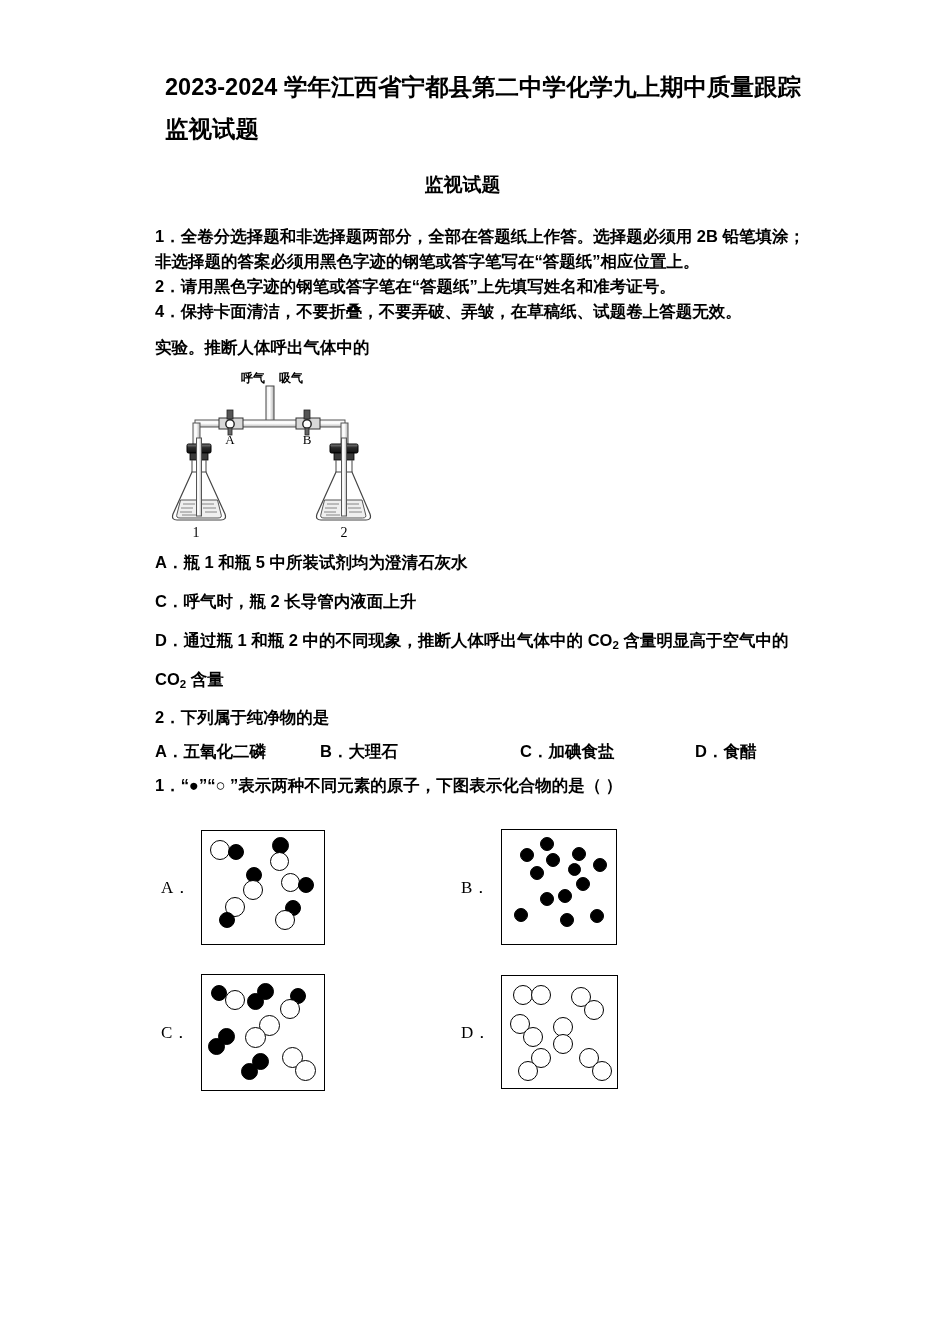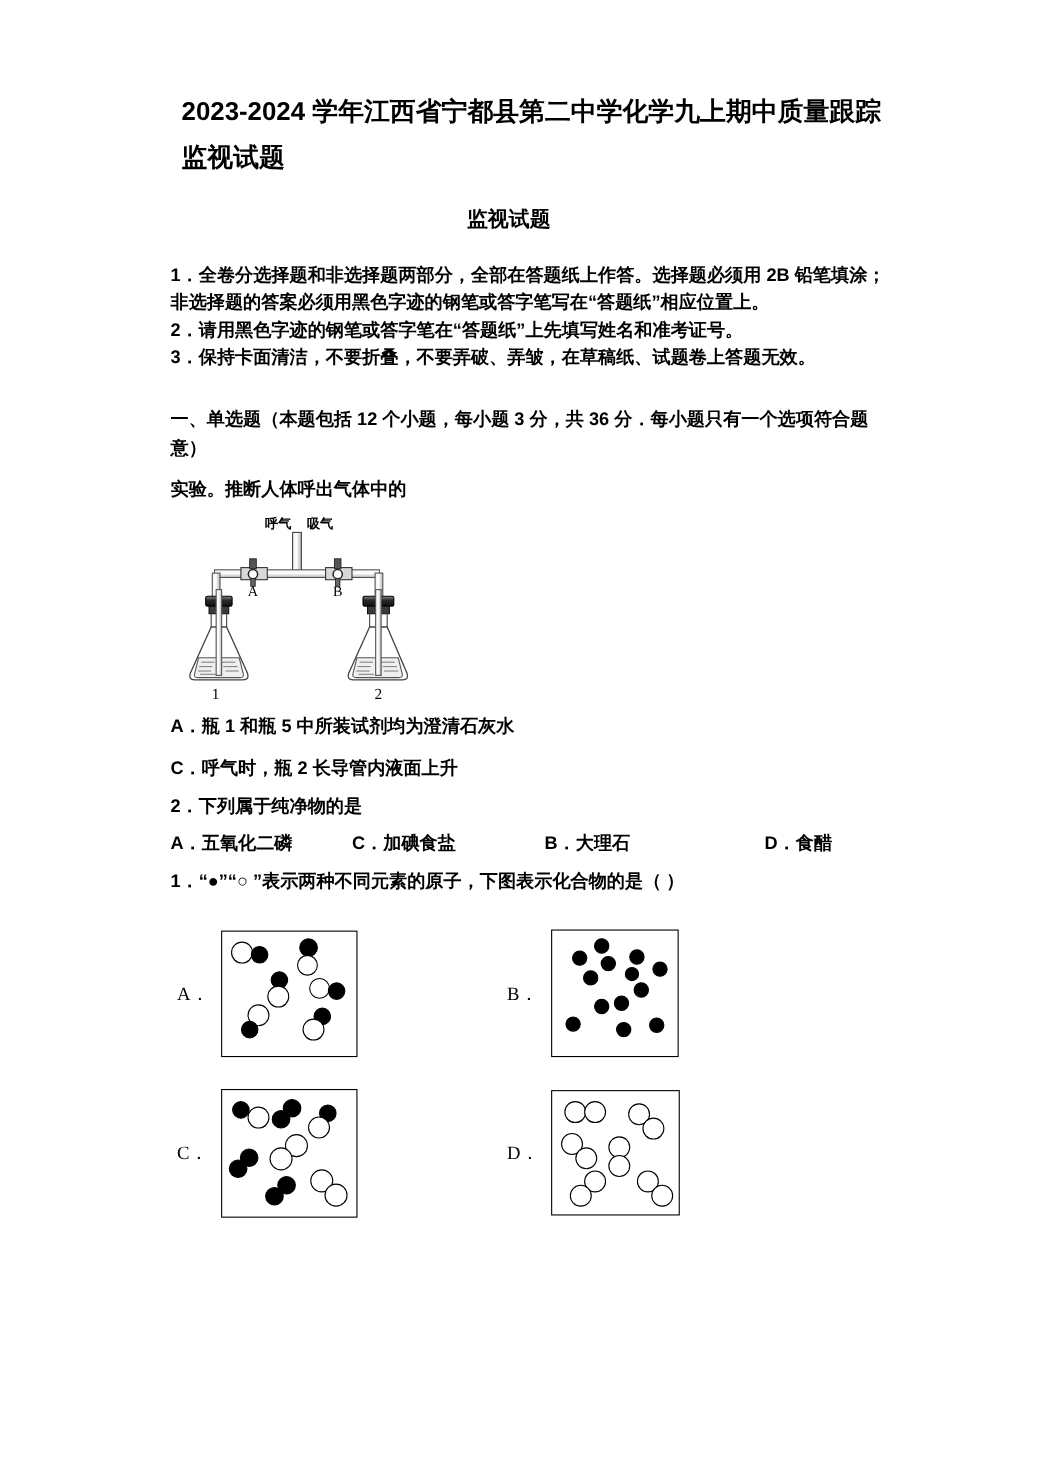--- a/index.html
+++ b/index.html
@@ -13,21 +13,21 @@
     font-family: "Liberation Serif", "DejaVu Serif", serif;
     color: #000000;
     position: relative;
     overflow: hidden;
   }
   .page {
     position: relative;
     width: 950px;
     height: 1344px;
     box-sizing: border-box;
-    padding: 18px 120px 0 155px;
+    padding: 4px 120px 0 155px;
   }
 
   
   .doc-title {
     font-family: "Liberation Sans", "DejaVu Sans", sans-serif;
     font-weight: bold;
     font-size: 23.5px;
     line-height: 42px;
     text-align: center;
     letter-spacing: 0px;
@@ -146,27 +146,23 @@
   <div class="doc-title">
     <span class="line1">2023-2024 学年江西省宁都县第二中学化学九上期中质量跟踪</span>
     <span class="line2">监视试题</span>
   </div>
   <div class="subtitle">监视试题</div>
 
   <div class="notice">
     <p>1．全卷分选择题和非选择题两部分，全部在答题纸上作答。选择题必须用 2B 铅笔填涂；</p>
     <p>非选择题的答案必须用黑色字迹的钢笔或答字笔写在“答题纸”相应位置上。</p>
     <p>2．请用黑色字迹的钢笔或答字笔在“答题纸”上先填写姓名和准考证号。</p>
-    <p>3．保持卡面清洁，不要折叠，不要弄破、弄皱，在草稿纸、试题卷上答题无效。</p>
-  </div>
-
-  <div class="section-head">
-    <div>一、单选题（本题包括 12 个小题，每小题 3 分，共 36 分．每小题只有一个选项符合题</div>
-    <div>意）</div>
-  </div>
+    <p>4．保持卡面清洁，不要折叠，不要弄破、弄皱，在草稿纸、试题卷上答题无效。</p>
+  </div>
+
 
   <div class="q q-stem">
     <div>实验。推断人体呼出气体中的</div>
   </div>
 
   <div class="fig1">
     <svg width="230" height="172" viewBox="0 0 230 172">
       <defs>
         <linearGradient id="tubeg" x1="0" y1="0" x2="0" y2="1">
           <stop offset="0%" stop-color="#f2f2f2"></stop>
@@ -254,26 +250,30 @@
       <text x="65" y="76" font-family="Liberation Serif, serif" font-size="13" fill="#000" text-anchor="middle">A</text>
       <text x="142" y="76" font-family="Liberation Serif, serif" font-size="13" fill="#000" text-anchor="middle">B</text>
 
       <text x="88" y="14" font-family="Liberation Sans, sans-serif" font-size="12" font-weight="bold" fill="#000" text-anchor="middle">呼气</text>
       <text x="126" y="14" font-family="Liberation Sans, sans-serif" font-size="12" font-weight="bold" fill="#000" text-anchor="middle">吸气</text>
     </svg>
   </div>
 
   <div class="q opt">A．瓶 1 和瓶 5 中所装试剂均为澄清石灰水</div>
   <div class="q opt">C．呼气时，瓶 2 长导管内液面上升</div>
+  <div class="q opt">
+    <div><span>D．通过瓶 1 和瓶 2 中的不同现象，推断人体呼出气体中的 CO</span><sub>2</sub><span> 含量明显高于空气中的</span></div>
+    <div><span>CO</span><sub>2</sub><span> 含量</span></div>
+  </div>
 
   <div class="q">2．下列属于纯净物的是</div>
   <div class="opt-row">
     <span class="cell c1">A．五氧化二磷</span>
+    <span class="cell c2">B．大理石</span>
     <span class="cell c3">C．加碘食盐</span>
-    <span class="cell c2">B．大理石</span>
     <span class="cell">D．食醋</span>
   </div>
 
   <div class="q">1．“●”“○ ”表示两种不同元素的原子，下图表示化合物的是（     ）</div>
 
   <div class="mol-grid">
 
     <div class="mol-row">
 
       <div class="mol-cell">

